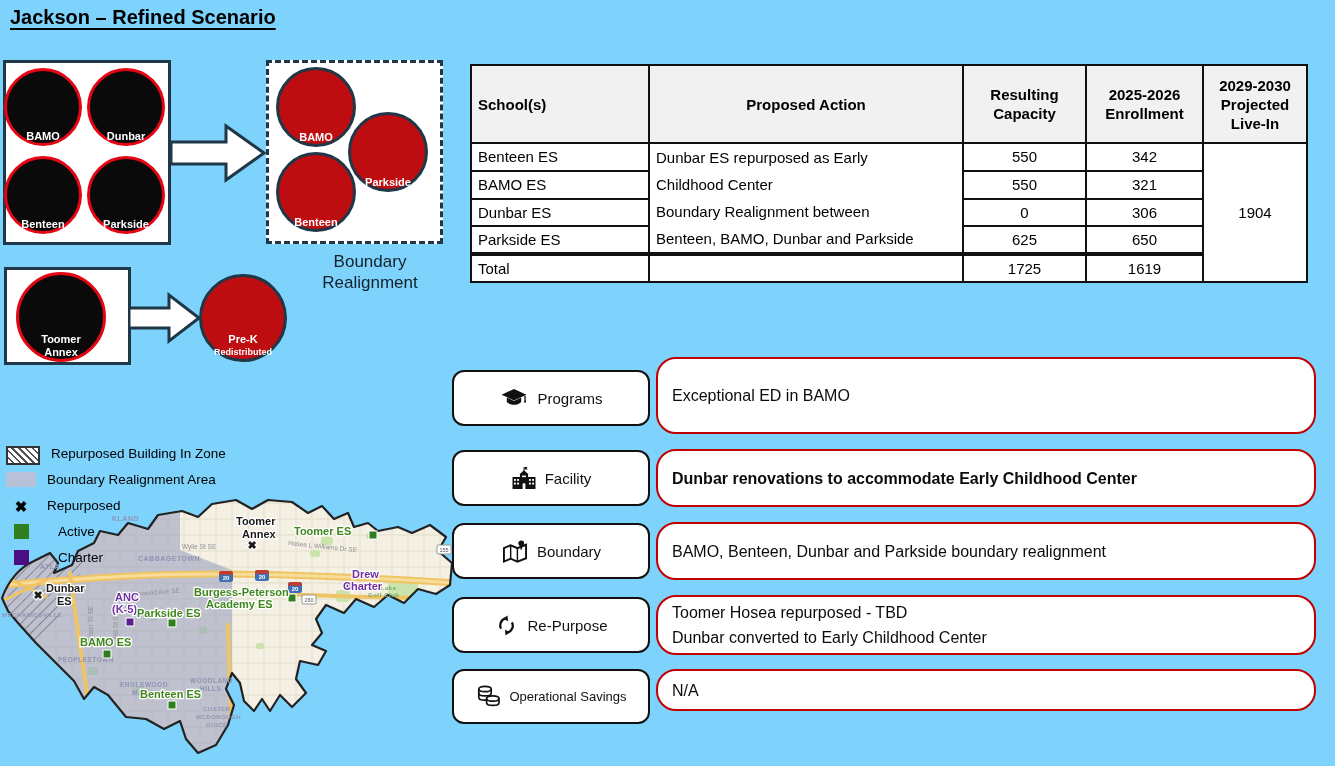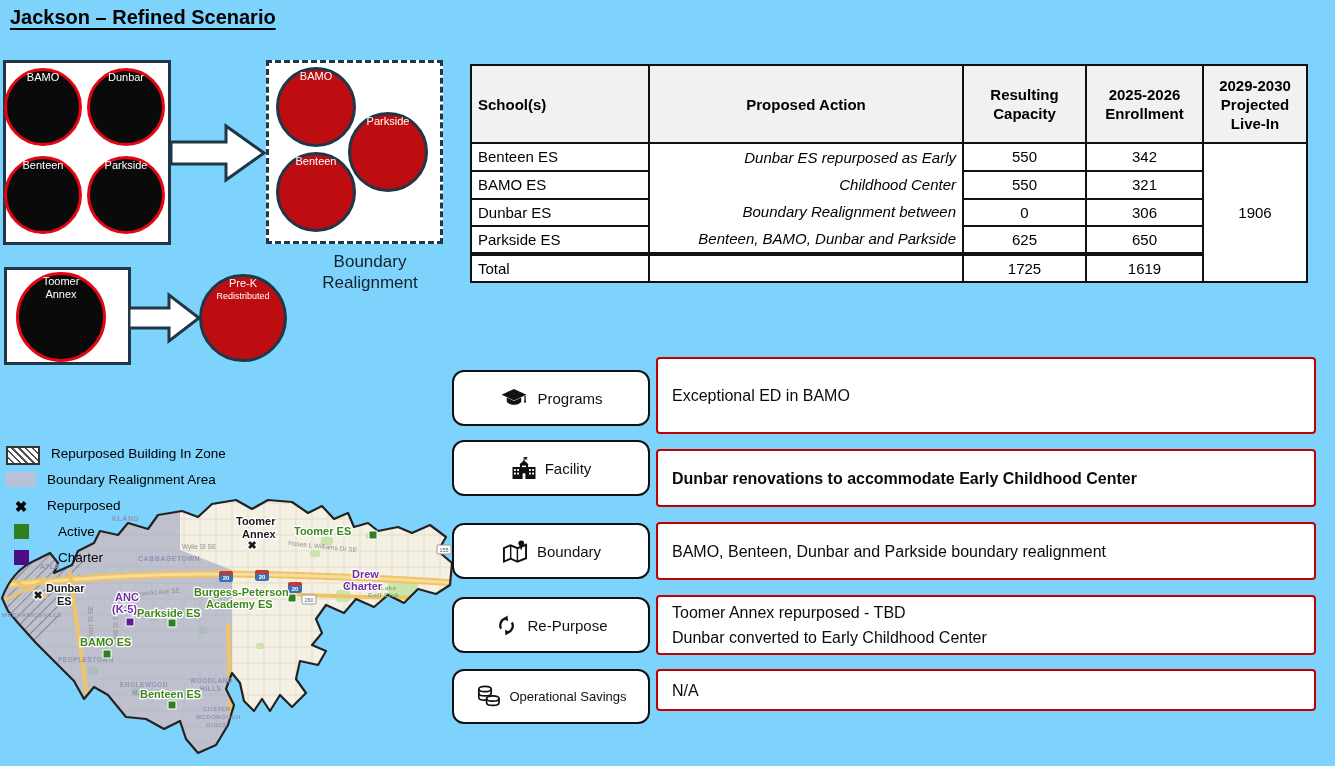--- a/index.html
+++ b/index.html
@@ -7,56 +7,56 @@
          font-family:"Liberation Sans",sans-serif;color:#000;}
 
   
   .title{position:absolute;left:10px;top:6px;font-size:20px;font-weight:bold;
          text-decoration:underline;text-decoration-thickness:2px;text-underline-offset:4px;}
 
   
   .frame{position:absolute;border:3px solid #1F3747;background:#fff;}
   .frame.dashed{border-style:dashed;}
   .circle{position:absolute;border-radius:50%;display:flex;flex-direction:column;align-items:center;
-          justify-content:flex-start;text-align:center;color:#fff;font-size:11px;line-height:13px;box-sizing:border-box;}
+          justify-content:flex-end;text-align:center;color:#fff;font-size:11px;line-height:13px;box-sizing:border-box;font-weight:bold;}
   .circle.black{background:#0a0a0a;border:3px solid #E40613;}
   .circle.red{background:#BE0D11;border:3px solid #1F3747;}
   .caption{position:absolute;text-align:center;font-size:17px;line-height:21px;color:#14212B;}
   .arrow{position:absolute;}
 
   
   table.main{border-collapse:collapse;position:absolute;left:470px;top:64px;table-layout:fixed;background:#fff;}
   table.main th,table.main td{border:2px solid #111;font-size:15px;padding:0 6px;}
   table.main th{background:#F1F1F1;font-weight:bold;text-align:center;height:76px;line-height:19px;}
   table.main th.school{text-align:left;}
   table.main td{text-align:center;}
   table.main td.school{text-align:left;}
   tr.drow{height:27px;}
   tr.trow{height:28px;}
   tr.trow td{border-top:4px solid #111;}
   td.action-cell{padding:0;vertical-align:middle;}
-  .aline{height:27px;line-height:27px;text-align:right;white-space:nowrap;font-style:italic;}
+  .aline{height:27px;line-height:27px;text-align:left;white-space:nowrap;}
   td.livein{vertical-align:middle;}
 
   
   .legend{position:absolute;left:6px;top:446px;}
   .lrow{display:flex;align-items:flex-start;height:26px;gap:11px;font-size:13.5px;}
   .sw{width:30px;height:15px;flex:0 0 30px;}
   .sw.hatch{border:2px solid #333;background:repeating-linear-gradient(45deg,#fff 0 3px,#555 3px 4.8px);}
   .sw.blue{background:#B9C1D8;}
   .sq{width:15px;height:15px;flex:0 0 15px;margin-left:8px;margin-right:18px;}
   .sq.green{background:#2F7E20;}
   .sq.purple{background:#4B0E82;}
   .xmark{width:30px;flex:0 0 30px;text-align:center;font-size:15px;font-weight:bold;}
 
   
   .plabel{position:absolute;left:452px;width:198px;border:2.5px solid #111;border-radius:12px;background:#fff;
           display:flex;align-items:center;justify-content:center;gap:8px;box-sizing:border-box;}
   .plabel .ptext{font-size:15px;color:#111;}
-  .pbox{position:absolute;left:656px;width:660px;border:2.5px solid #C00000;border-radius:4px;background:#fff;
+  .pbox{position:absolute;left:656px;width:660px;border:2.5px solid #C00000;border-radius:20px;background:#fff;
         display:flex;flex-direction:column;justify-content:center;padding:3px 14px;box-sizing:border-box;}
   .pbox div{font-size:16px;line-height:25px;color:#0b0b0b;}
 
   
   .mapsvg text{font-family:"Liberation Sans",sans-serif;}
   .schl{font-size:11px;font-weight:bold;paint-order:stroke;stroke:#ffffff;stroke-width:2.5px;}
   .schl.g{fill:#3F861C;}
   .schl.p{fill:#7030A0;}
   .schl.k{fill:#1a1a1a;}
   .hood{fill:#9094B3;font-weight:bold;letter-spacing:.5px;}
@@ -135,21 +135,21 @@
     <tr class="drow">
       <td class="school">Benteen ES</td>
       <td class="action-cell" rowspan="4">
         <div class="aline">Dunbar ES repurposed as Early</div>
         <div class="aline">Childhood Center</div>
         <div class="aline">Boundary Realignment between</div>
         <div class="aline">Benteen, BAMO, Dunbar and Parkside</div>
       </td>
       <td>550</td>
       <td>342</td>
-      <td class="livein" rowspan="5">1906</td>
+      <td class="livein" rowspan="5">1904</td>
     </tr>
     <tr class="drow">
       <td class="school">BAMO ES</td>
       <td>550</td>
       <td>321</td>
     </tr>
     <tr class="drow">
       <td class="school">Dunbar ES</td>
       <td>0</td>
       <td>306</td>
@@ -332,21 +332,21 @@
       <path d="M7.5 11 v4.6 c0 0 3 3 7.5 3 s7.5 -3 7.5 -3 V11 L15 14.6 Z" fill="#111"></path>
       <path d="M26.5 9 v5.5" stroke="#111" stroke-width="1.4" fill="none"></path>
       <circle cx="26.5" cy="15.4" r="1.1" fill="#111"></circle>
     </svg>
     <span class="ptext">Programs</span>
   </div>
   <div class="pbox" style="top:357px;height:77px;">
     <div>Exceptional ED in BAMO</div>
   </div>
 
-  <div class="plabel" style="top:440px;height:56px;">
+  <div class="plabel" style="top:450px;height:56px;">
     <svg width="26" height="25" viewBox="0 0 26 25">
       <g fill="#111">
         <rect x="1.5" y="11" width="8" height="12"></rect>
         <rect x="16.5" y="11" width="8" height="12"></rect>
         <rect x="9" y="8" width="8" height="15"></rect>
         <path d="M8.3 8.6 L13 4.2 L17.7 8.6 Z"></path>
         <rect x="12.6" y="1" width="0.9" height="4"></rect>
         <path d="M13.5 1 h3.2 l-1.1 1.3 1.1 1.3 h-3.2 Z"></path>
       </g>
       <g fill="#fff">
@@ -384,21 +384,21 @@
   <div class="plabel" style="top:597px;height:56px;">
     <svg width="25" height="25" viewBox="0 0 24 24">
       <path d="M6.8 15 A6.8 6.8 0 0 1 11 5.2" fill="none" stroke="#111" stroke-width="2.2"></path>
       <path d="M13 2.3 L8.6 5.6 L13.4 8 Z" fill="#111"></path>
       <path d="M17.2 9 A6.8 6.8 0 0 1 13 18.8" fill="none" stroke="#111" stroke-width="2.2"></path>
       <path d="M11 21.7 L15.4 18.4 L10.6 16 Z" fill="#111"></path>
     </svg>
     <span class="ptext">Re-Purpose</span>
   </div>
   <div class="pbox" style="top:595px;height:60px;">
-    <div>Toomer Annex repurposed - TBD</div>
+    <div>Toomer Hosea repurposed - TBD</div>
     <div>Dunbar converted to Early Childhood Center</div>
   </div>
 
   <div class="plabel" style="top:669px;height:55px;">
     <svg width="26" height="23" viewBox="0 0 26 23">
       <g stroke="#111" stroke-width="1.7" fill="#fff">
         <ellipse cx="10" cy="4" rx="6.2" ry="2.7"></ellipse>
         <path d="M3.8 4 v4.2 c0 1.5 2.8 2.7 6.2 2.7 s6.2 -1.2 6.2 -2.7 V4" fill="none"></path>
         <path d="M3.8 8.2 v4.2 c0 1.5 2.8 2.7 6.2 2.7 c1 0 2 -.1 2.9 -.3" fill="none"></path>
         <ellipse cx="17.8" cy="13.5" rx="6.2" ry="2.7"></ellipse>

